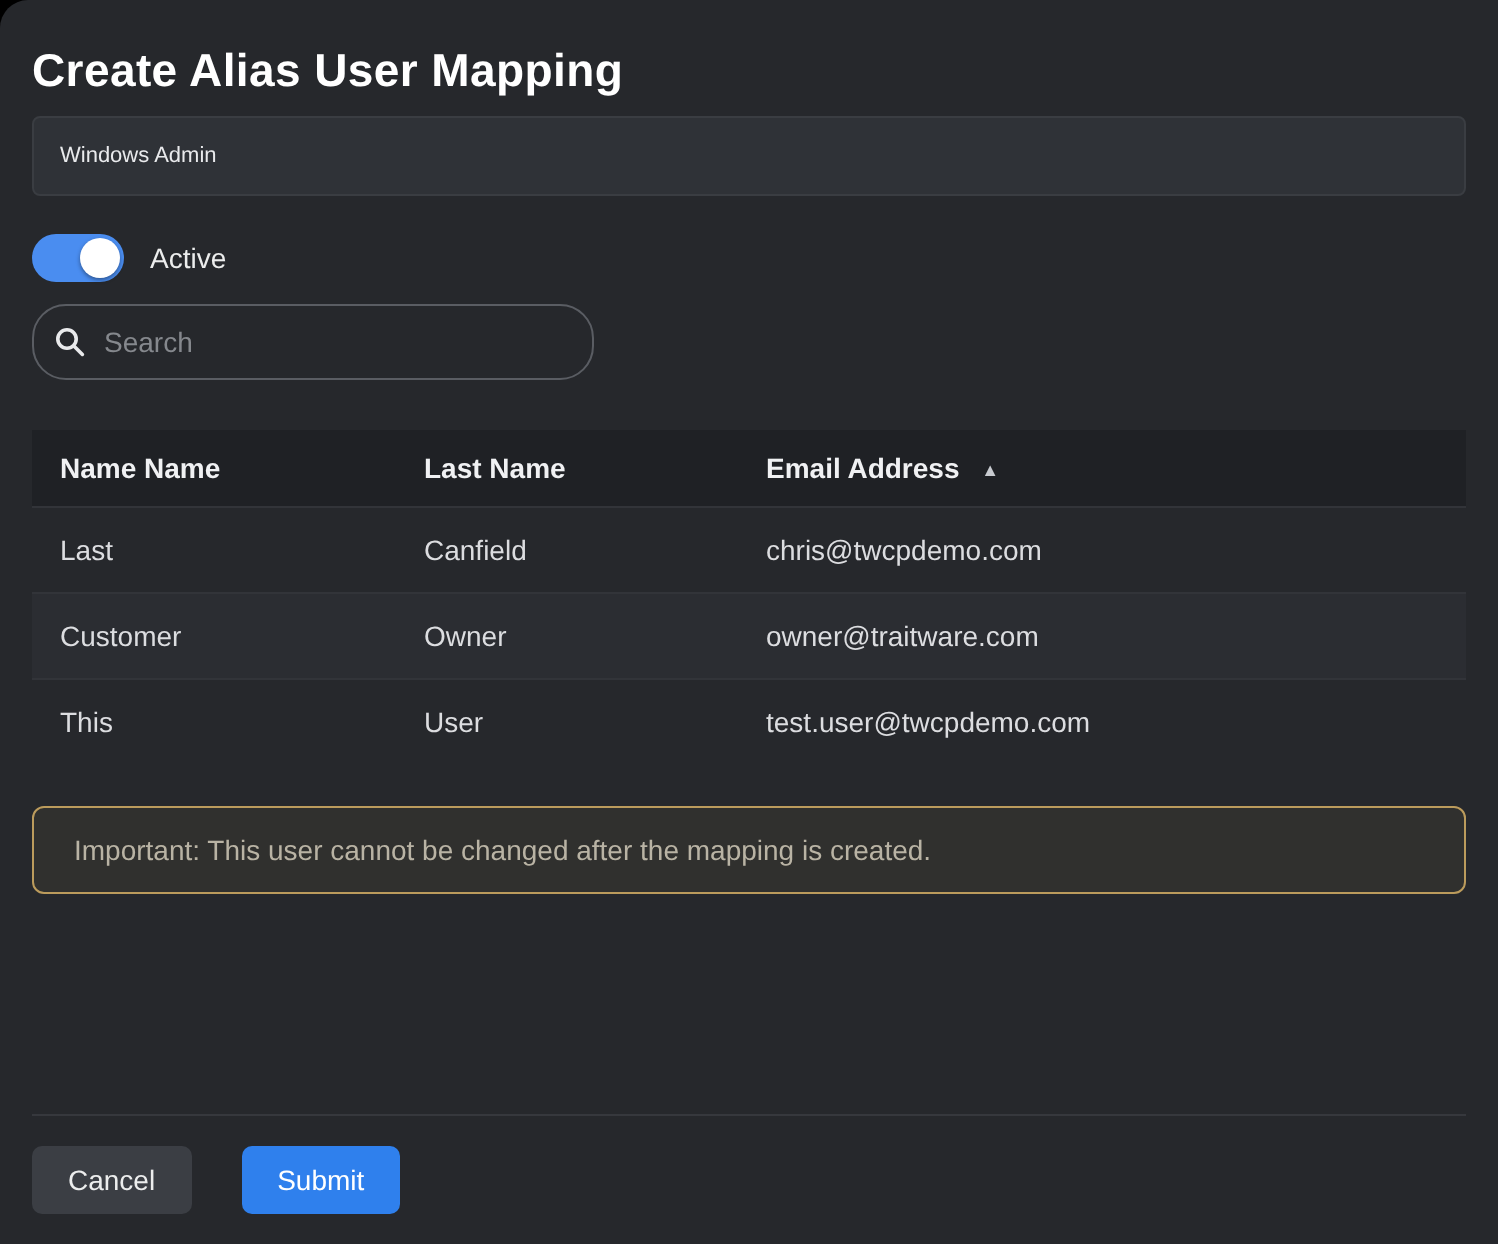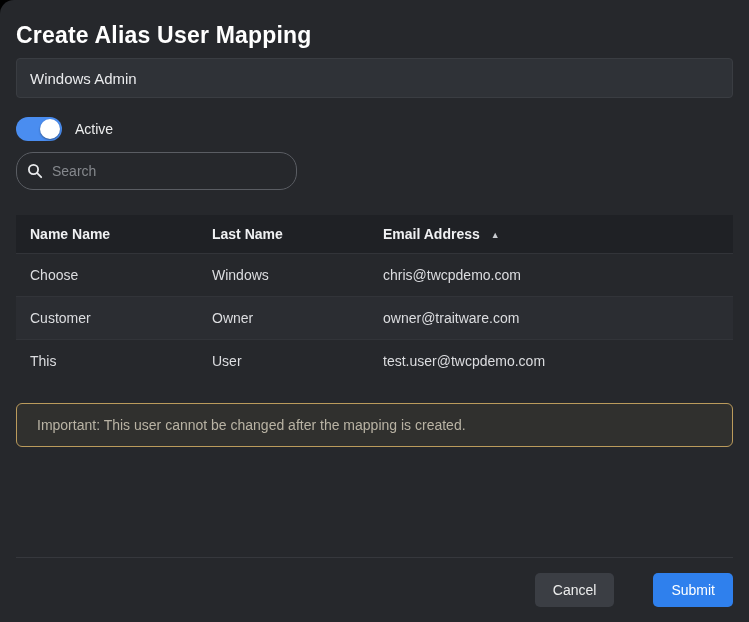--- a/index.html
+++ b/index.html
@@ -34,21 +34,21 @@
   }
   .text-input {
     margin-top: 9px;
     width: 100%;
     box-sizing: border-box;
     height: 40px;
     background: #2f3237;
     border: 1px solid #3a3d42;
     border-radius: 4px;
     color: #e9eaec;
-    font-size: 15px;
+    font-size: 11px;
     padding: 0 13px;
     font-family: "Liberation Sans", "DejaVu Sans", sans-serif;
     outline: none;
   }
   .toggle-row {
     margin-top: 19px;
     display: flex;
     align-items: center;
     gap: 13px;
   }
@@ -156,22 +156,21 @@
   }
   .footer {
     position: absolute;
     left: 16px;
     right: 16px;
     bottom: 0;
     height: 64px;
     border-top: 1px solid #36383d;
     display: flex;
     align-items: center;
-    justify-content: flex-end;
-    gap: 18px;
+    gap: 4px;
   }
   .btn {
     height: 34px;
     padding: 0 18px;
     border: none;
     border-radius: 5px;
     font-size: 14px;
     font-family: "Liberation Sans", "DejaVu Sans", sans-serif;
     cursor: pointer;
   }
@@ -227,22 +226,22 @@
           <span>Last Name</span>
         </th>
         <th>
           <span>Email Address</span>
           <span class="sort-caret">▲</span>
         </th>
       </tr>
     </thead>
     <tbody>
       <tr>
-        <td>Choose</td>
-        <td>Windows</td>
+        <td>Last</td>
+        <td>Canfield</td>
         <td>chris@twcpdemo.com</td>
       </tr>
       <tr>
         <td>Customer</td>
         <td>Owner</td>
         <td>owner@traitware.com</td>
       </tr>
       <tr>
         <td>This</td>
         <td>User</td>

